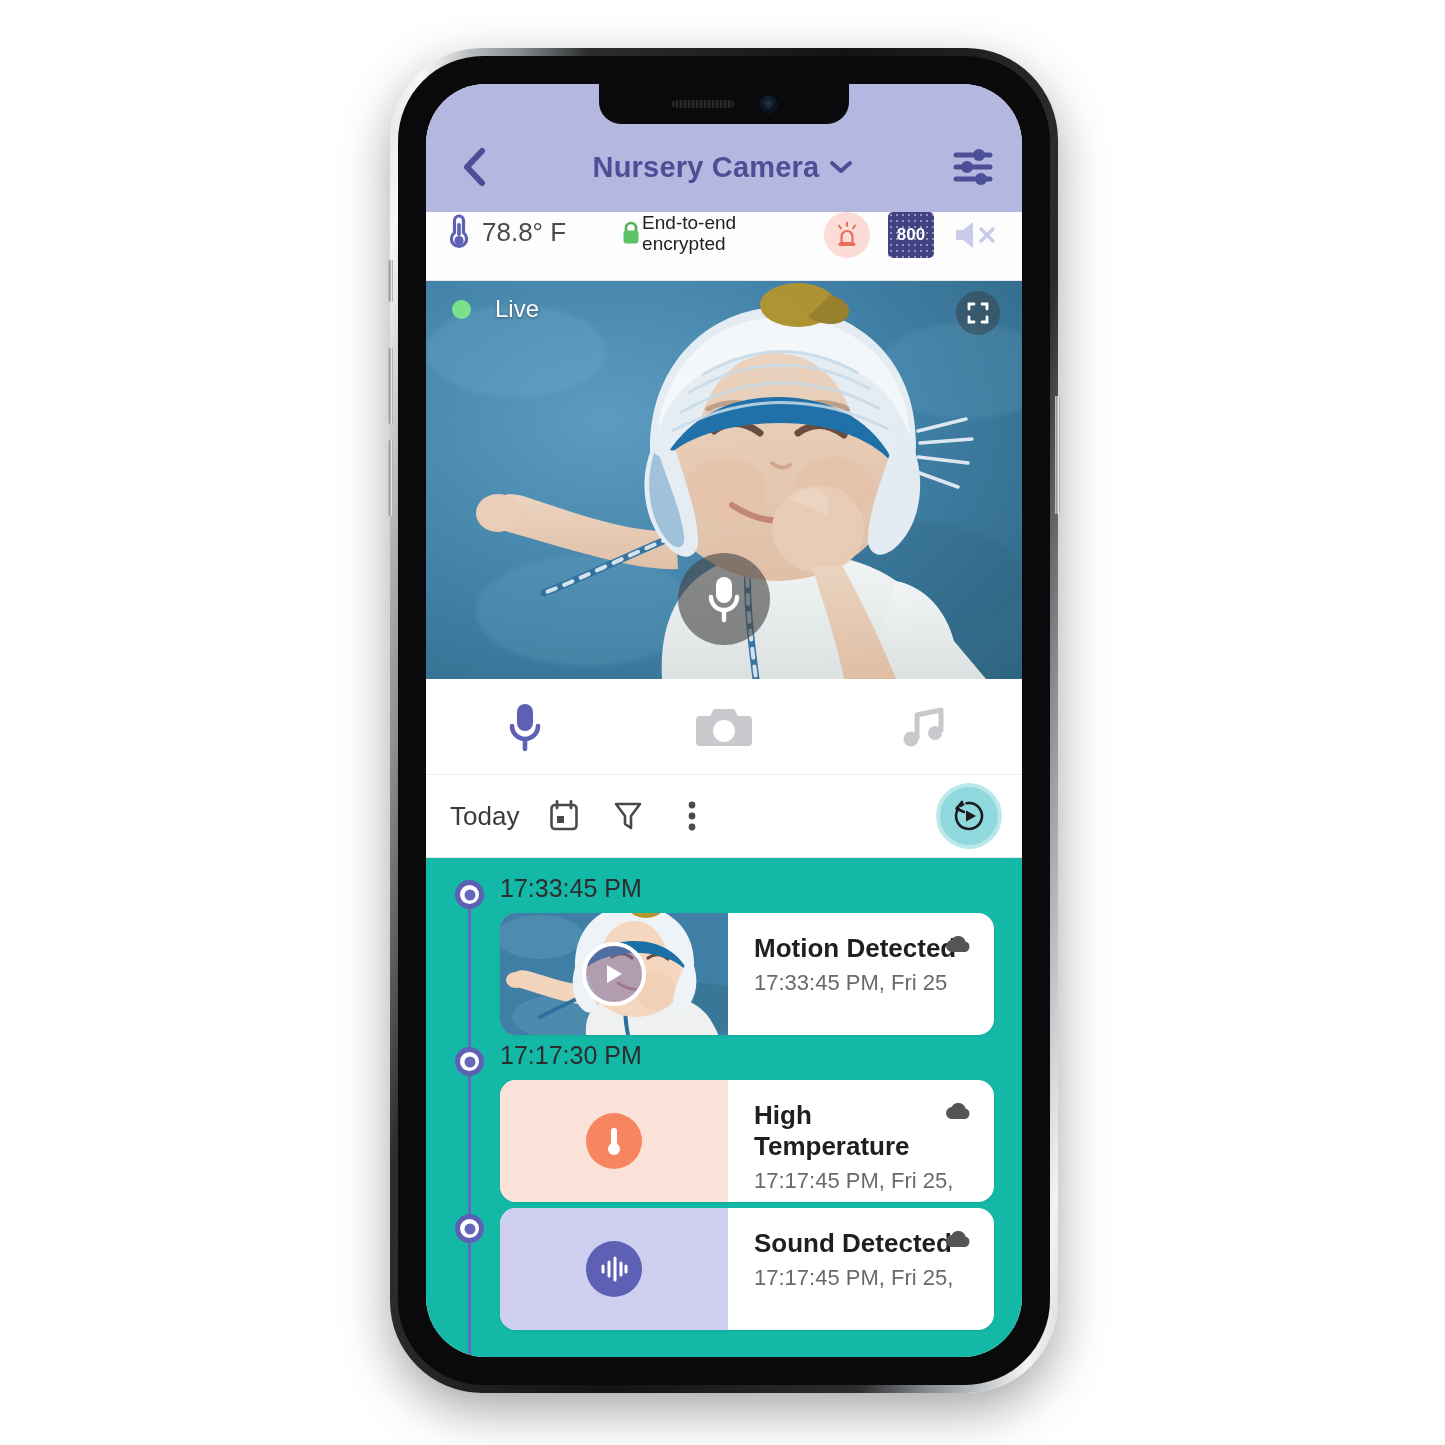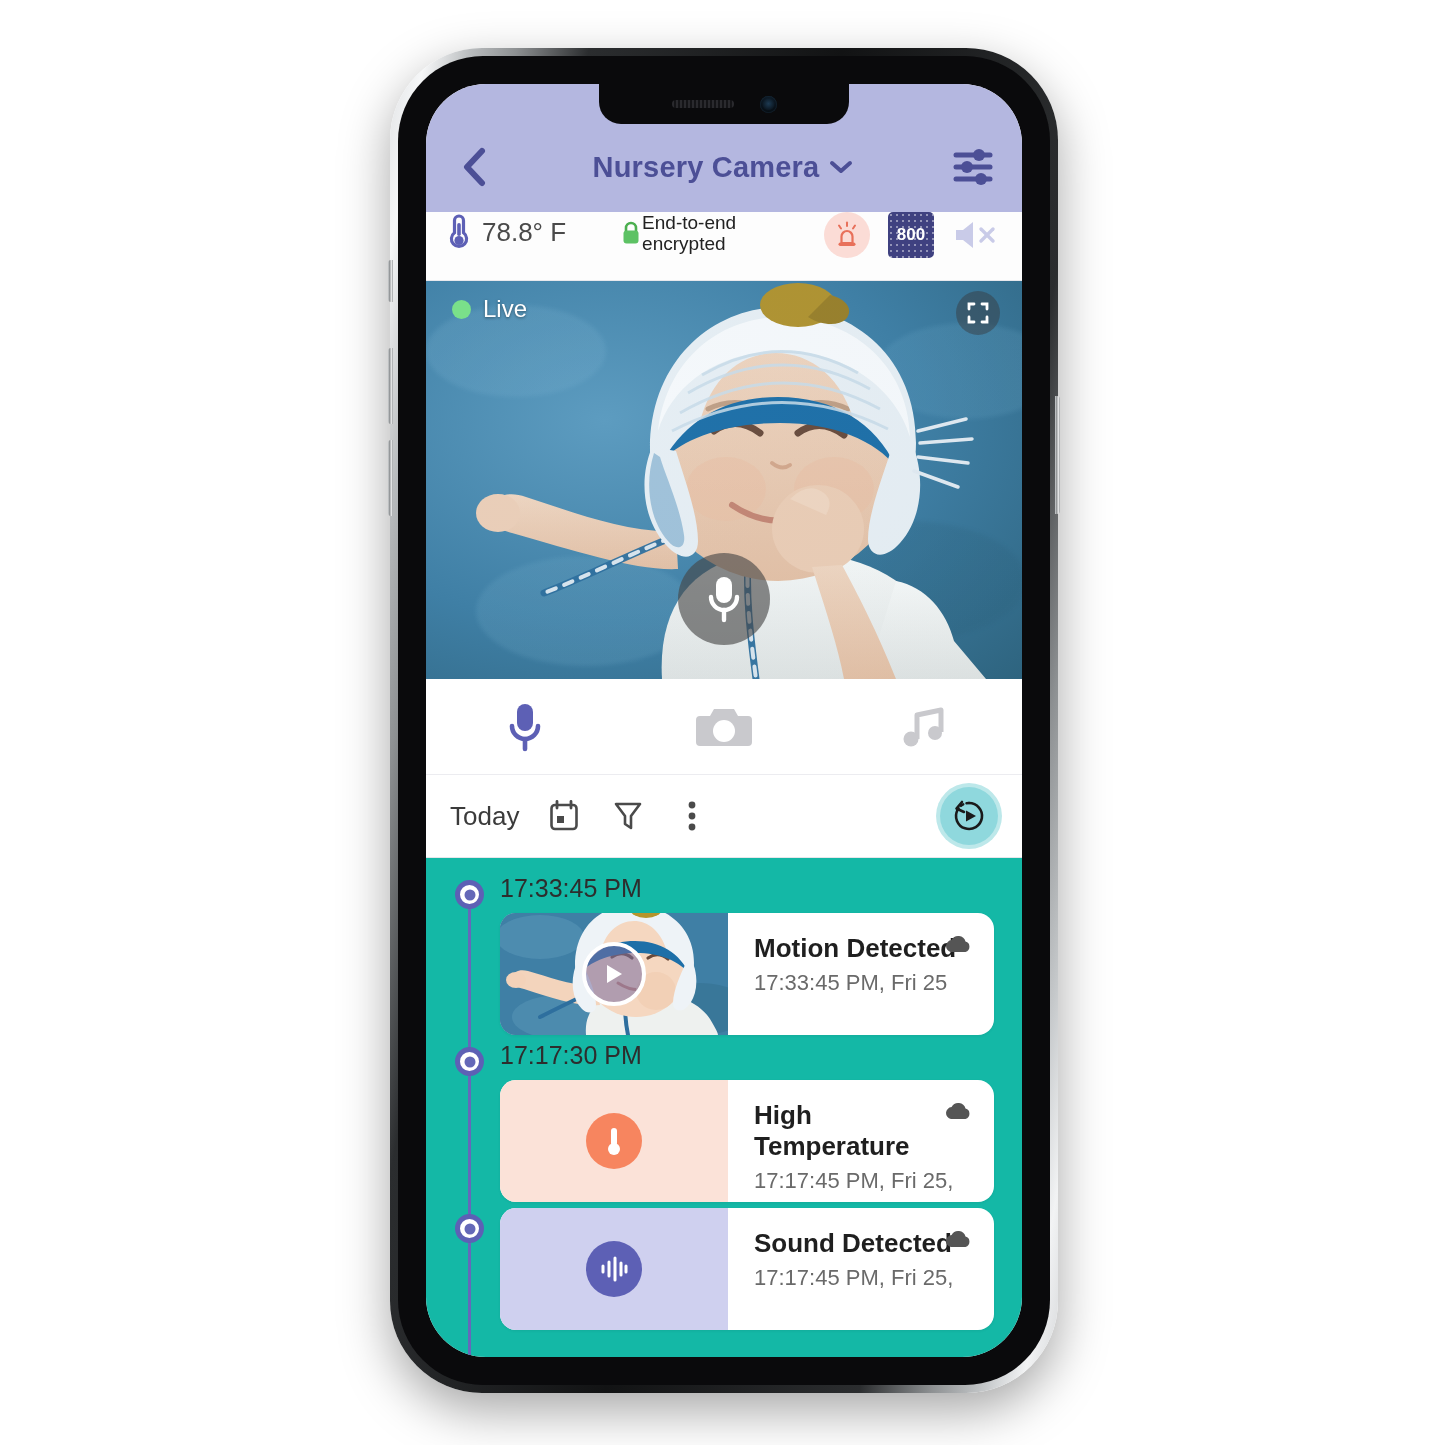--- a/index.html
+++ b/index.html
@@ -153,21 +153,21 @@
   
   #video-area {
     position: relative;
     height: 398px;
     overflow: hidden;
     background: #3f7fa5;
   }
   #video-bg { position:absolute; inset:0; }
   #live-indicator {
     position: absolute; left: 26px; top: 14px;
-    display:flex; align-items:center; gap:12px; z-index: 5;
+    display:flex; align-items:center; gap:24px; z-index: 5;
   }
   #live-dot { width:19px;height:19px;border-radius:50%;background:#7ae08a; }
   #live-label { color:#fff; font-size:24px; text-shadow:0 1px 3px rgba(0,0,0,.45); }
   #fullscreen-button {
     position:absolute; right:22px; top:10px; z-index:5;
     width:44px;height:44px;border-radius:50%;
     background: rgba(55,55,58,.45);
     display:flex;align-items:center;justify-content:center; cursor:pointer;
   }
   #mic-fab {

